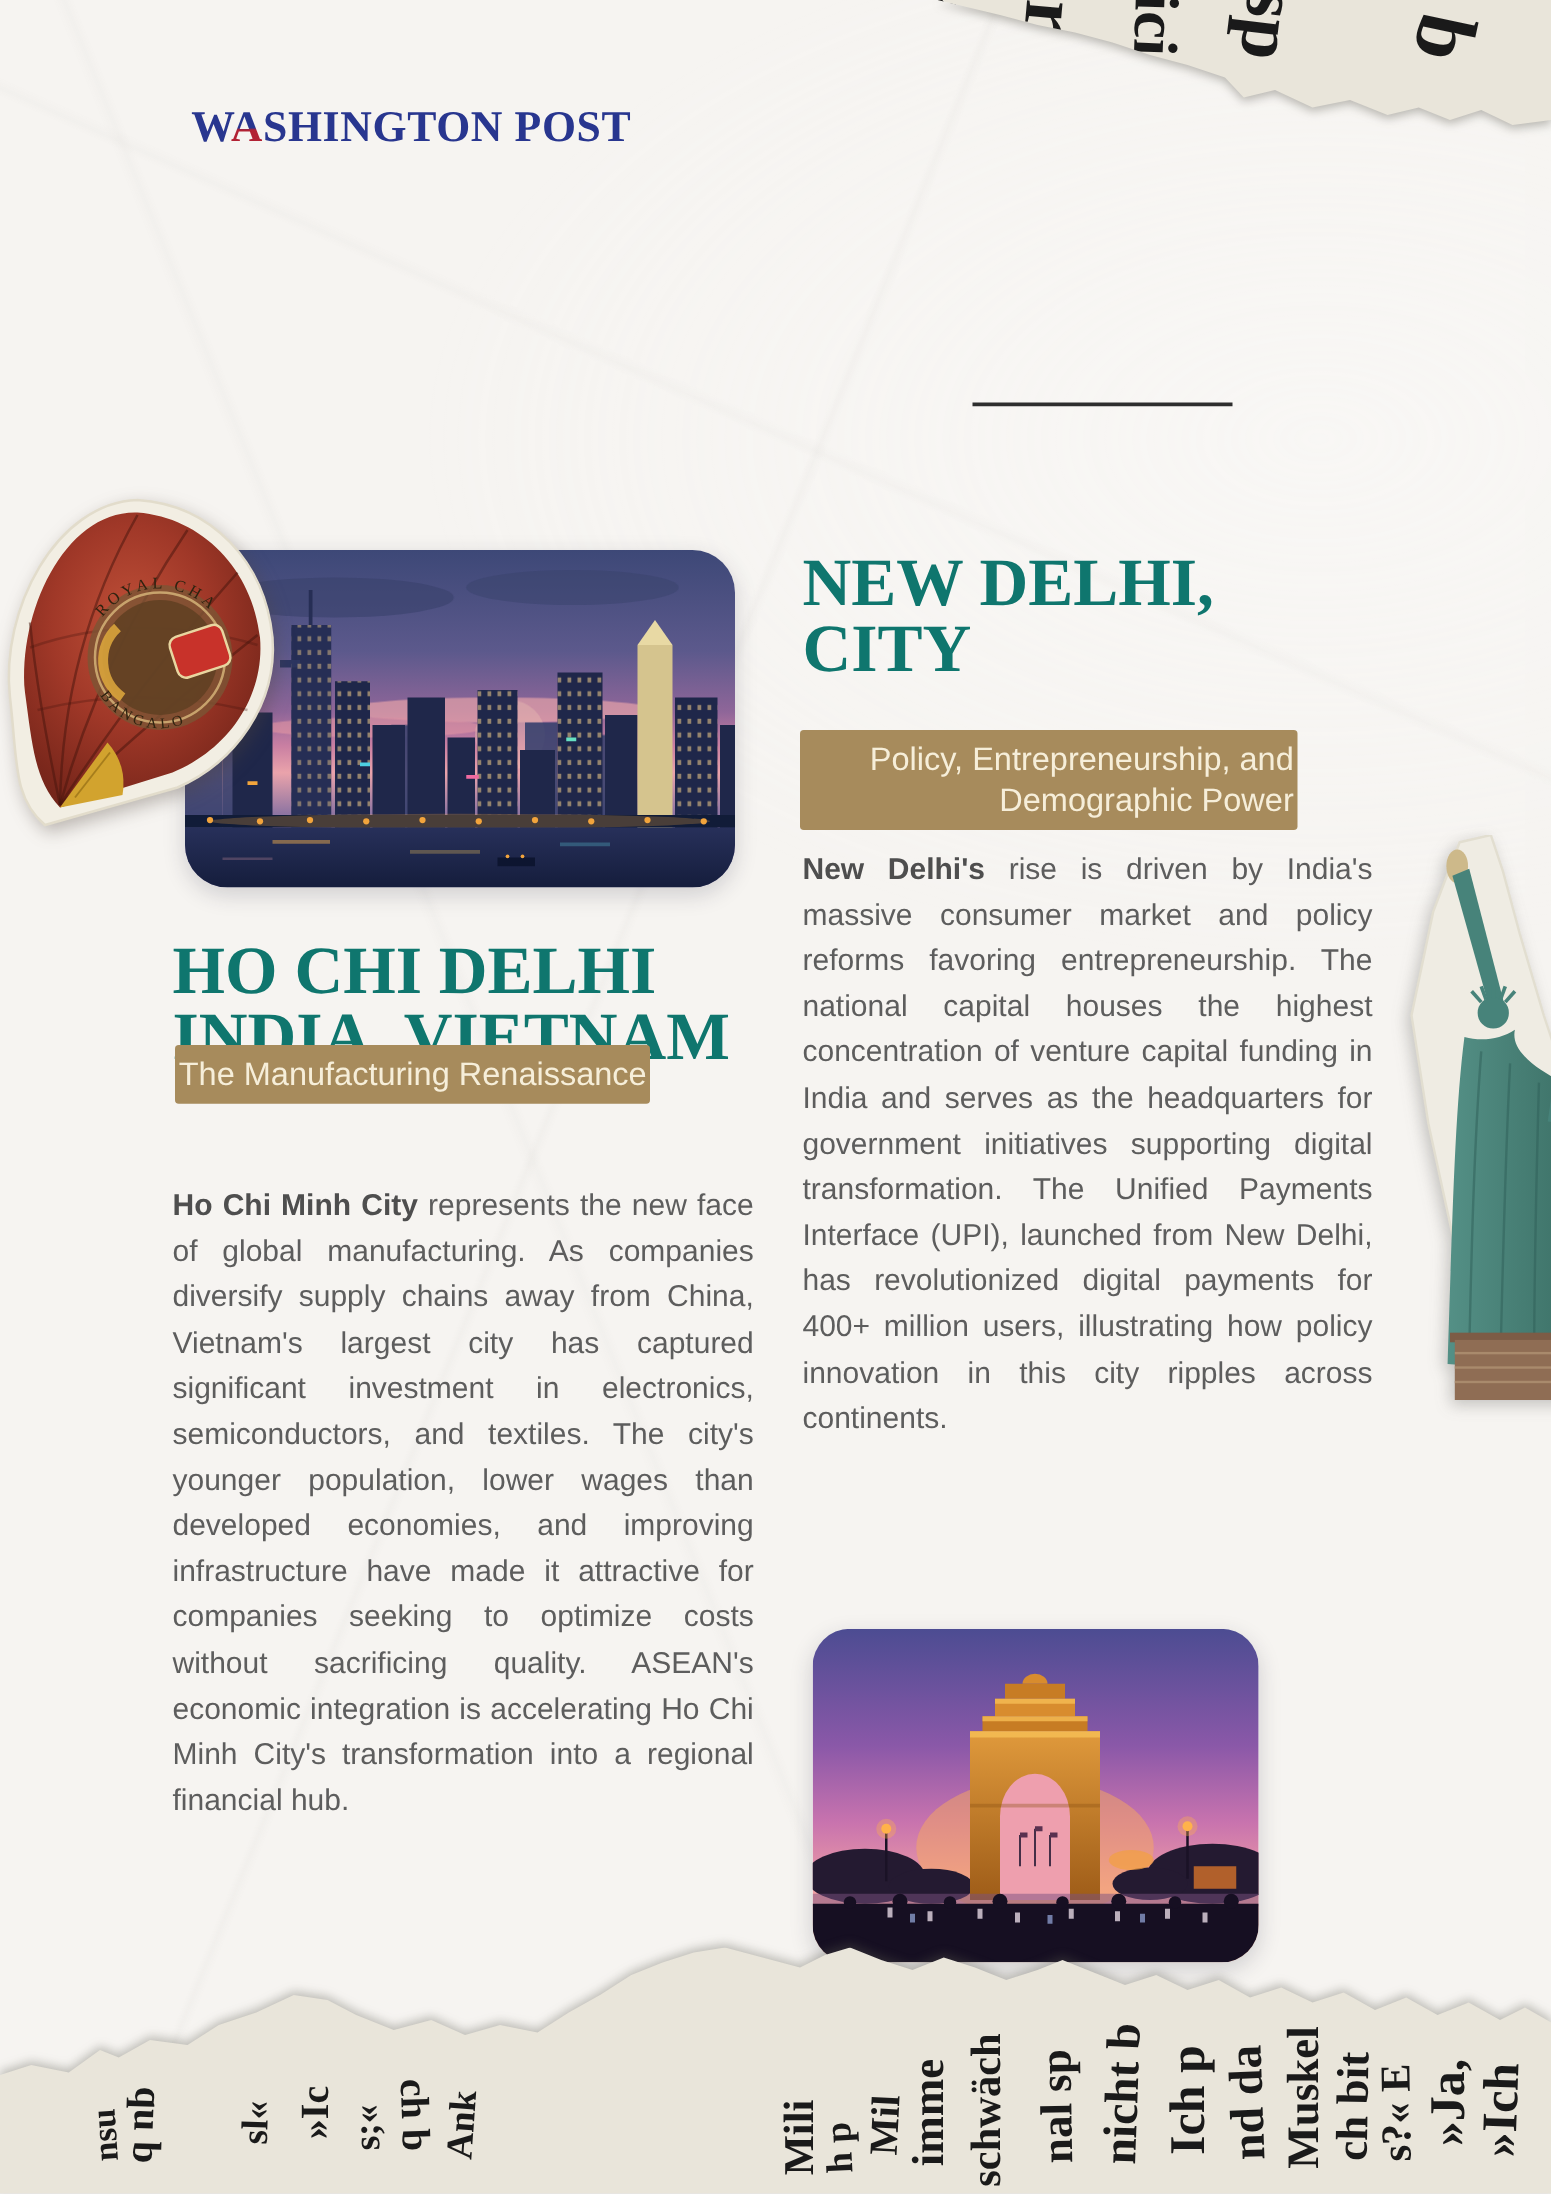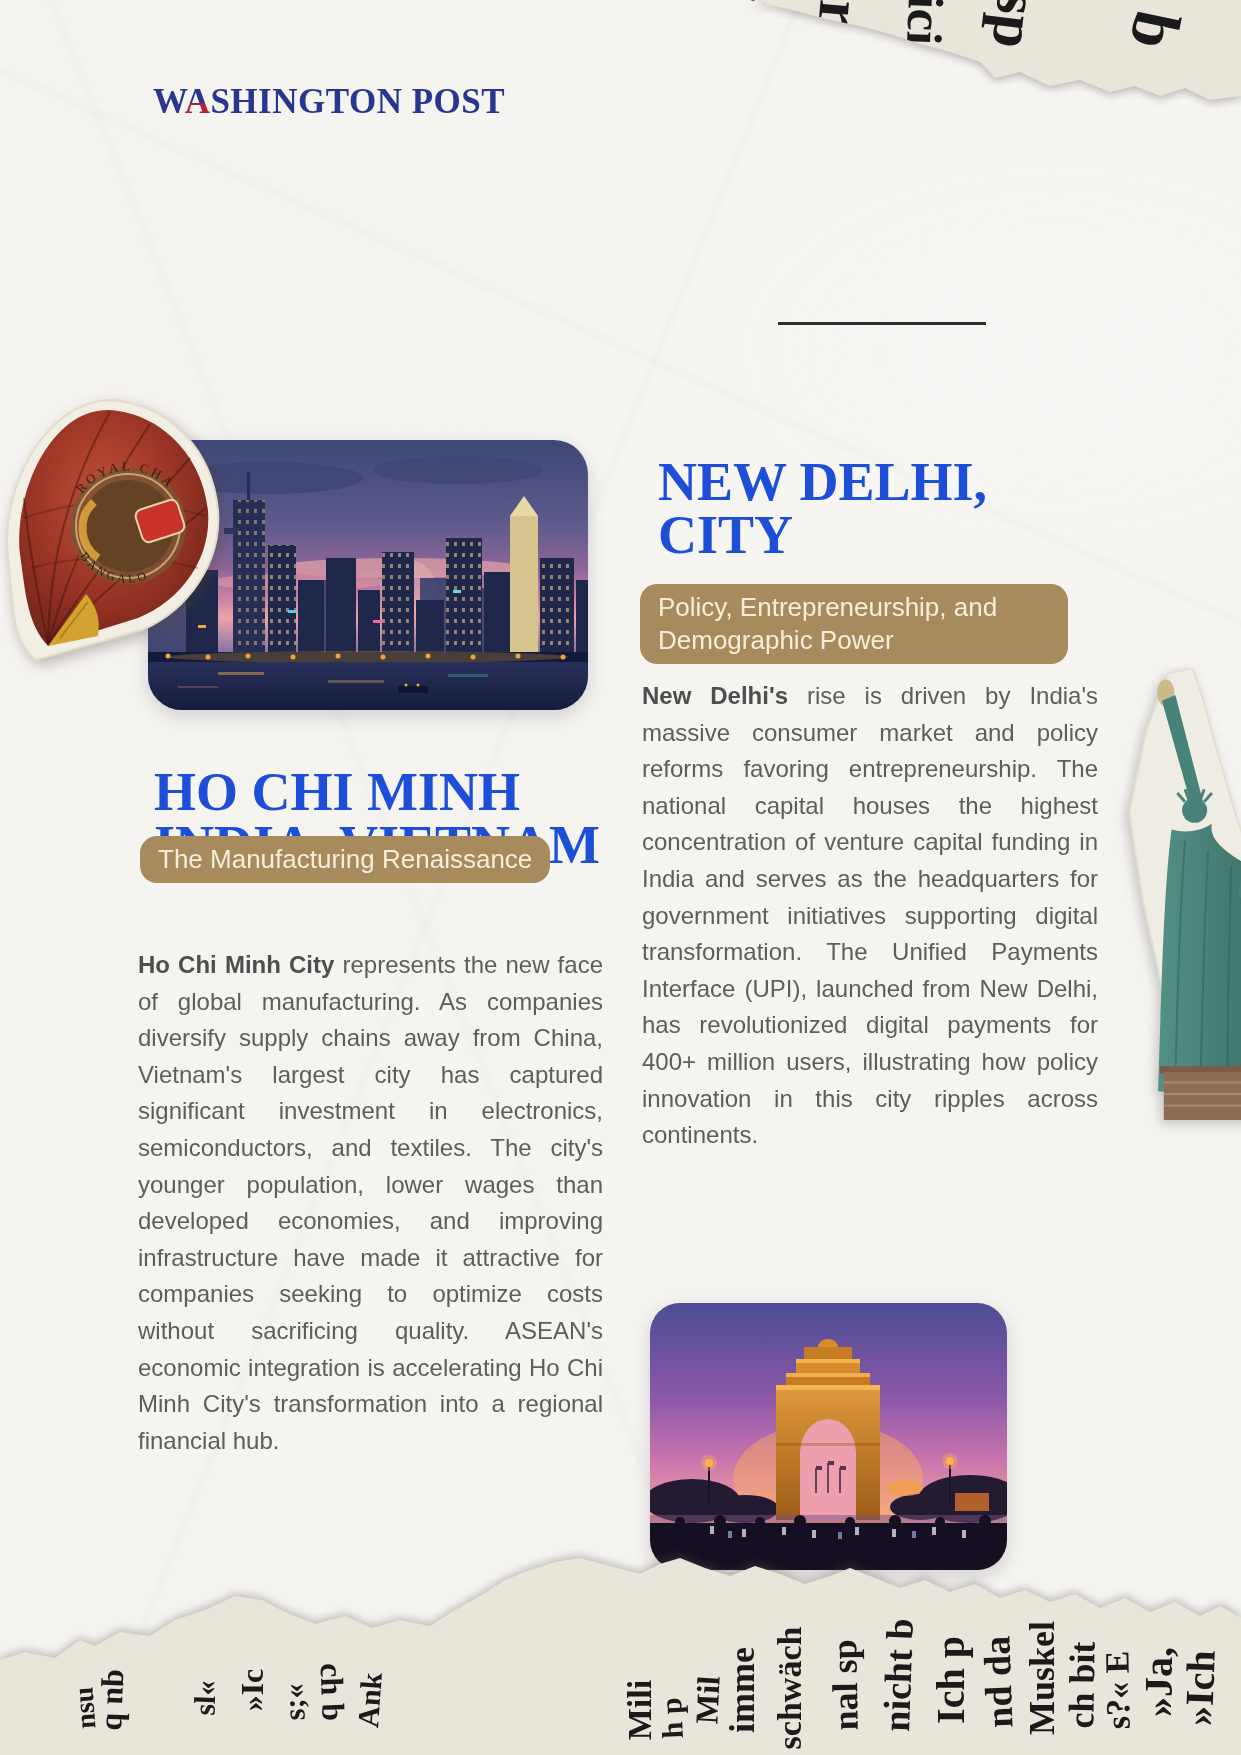--- a/index.html
+++ b/index.html
@@ -19,26 +19,26 @@
          -webkit-background-clip:text;background-clip:text;color:transparent;}
   #travel{position:absolute;left:112px;top:110px;margin:0;font-family:"Liberation Serif",serif;
          font-weight:700;font-size:200px;line-height:1;letter-spacing:-7px;color:#2c3840;}
   #title-rule{position:absolute;left:778px;top:322px;width:208px;height:3px;background:#2e2e2e;}
   
   .photo{position:absolute;overflow:hidden;margin:0;box-shadow:0 6px 18px rgba(40,40,60,.18);}
   #photo-hcmc{left:148px;top:440px;width:440px;height:270px;border-radius:34px;}
   #photo-india{left:650px;top:1303px;width:357px;height:267px;border-radius:30px;}
   .photo svg{display:block;width:100%;height:100%;}
   
-  .heading{position:absolute;margin:16px;font-family:"Liberation Serif",serif;font-weight:700;
-           font-size:54px;line-height:53px;letter-spacing:0;color:#1d4ed8;}
+  .heading{position:absolute;margin:0;font-family:"Liberation Serif",serif;font-weight:700;
+           font-size:54px;line-height:53px;letter-spacing:0;color:#0f766e;}
   #h-left{left:138px;top:750px;}
   #h-right{left:642px;top:440px;}
   .tag{position:absolute;background:#a78b5c;color:#f6eed9;font-size:26px;line-height:33px;
-       padding:7px 18px;border-radius:17px;}
+       padding:7px 3px;border-radius:3px;text-align:right;}
   #tag-left{left:140px;top:836px;white-space:nowrap;}
   #tag-right{left:640px;top:584px;width:392px;}
   .bodytext{position:absolute;margin:0;font-size:24px;line-height:36.6px;color:#5d5d5d;
             text-align:justify;}
   .bodytext strong{color:#4e4e4e;}
   #body-left{left:138px;top:947px;width:465px;}
   #body-right{left:642px;top:678px;width:456px;}
   
   .scrap-shadow{position:absolute;filter:drop-shadow(0 3px 4px rgba(90,88,78,.4));}
   .scrap{position:relative;background:#e9e5da;}
@@ -178,21 +178,21 @@
         <rect x="300" y="234" width="40" height="3" fill="#5cc8d8" opacity=".3"></rect>
         <rect x="30" y="246" width="40" height="2" fill="#c88a9a" opacity=".3"></rect>
         <rect x="250" y="246" width="30" height="7" fill="#0d1530"></rect>
         <circle cx="258" cy="245" r="1.5" fill="#f2a43c"></circle>
           <circle cx="270" cy="245" r="1.5" fill="#f2a43c"></circle>
       </g>
     </svg>
   </figure>
 
   <section>
-    <h2 class="heading" id="h-left"><span>HO CHI MINH</span><br><span>INDIA, VIETNAM</span></h2>
+    <h2 class="heading" id="h-left"><span>HO CHI DELHI</span><br><span>INDIA, VIETNAM</span></h2>
     <div class="tag" id="tag-left">The Manufacturing Renaissance</div>
     <p class="bodytext" id="body-left"><strong>Ho Chi Minh City</strong><span> represents the new face of global manufacturing. As companies diversify supply chains away from China, Vietnam's largest city has captured significant investment in electronics, semiconductors, and textiles. The city's younger population, lower wages than developed economies, and improving infrastructure have made it attractive for companies seeking to optimize costs without sacrificing quality. ASEAN's economic integration is accelerating Ho Chi Minh City's transformation into a regional financial hub.</span></p>
   </section>
 
   <section>
     <h2 class="heading" id="h-right"><span>NEW DELHI,</span><br><span>CITY</span></h2>
     <div class="tag" id="tag-right">Policy, Entrepreneurship, and Demographic Power</div>
     <p class="bodytext" id="body-right"><strong>New Delhi's</strong><span> rise is driven by India's massive consumer market and policy reforms favoring entrepreneurship. The national capital houses the highest concentration of venture capital funding in India and serves as the headquarters for government initiatives supporting digital transformation. The Unified Payments Interface (UPI), launched from New Delhi, has revolutionized digital payments for 400+ million users, illustrating how policy innovation in this city ripples across continents.</span></p>
   </section>
 

